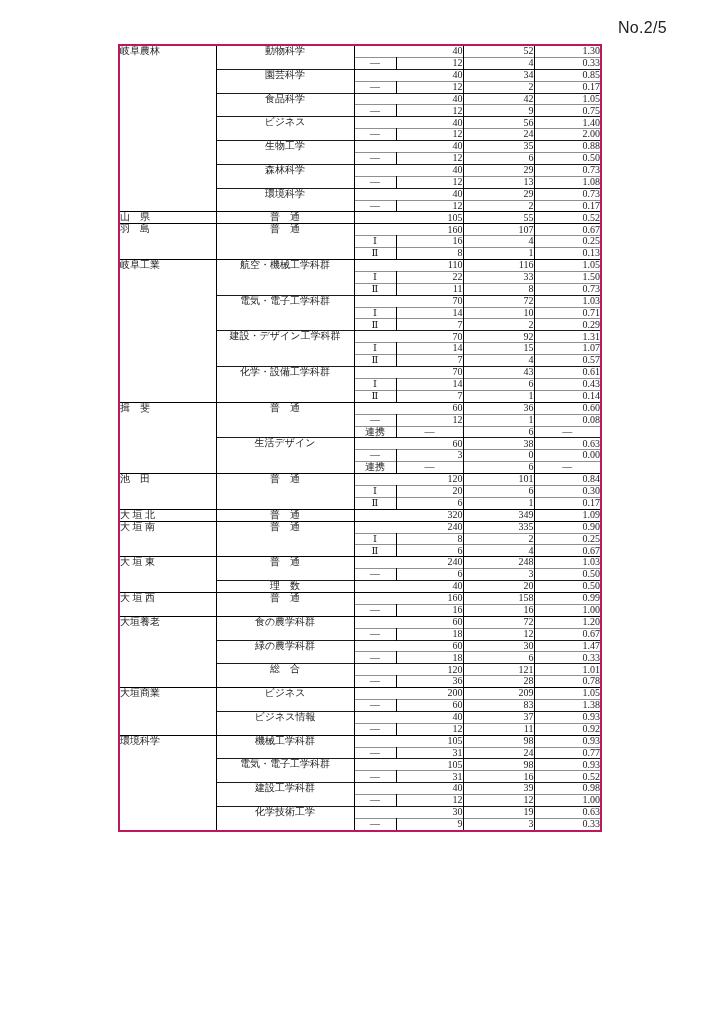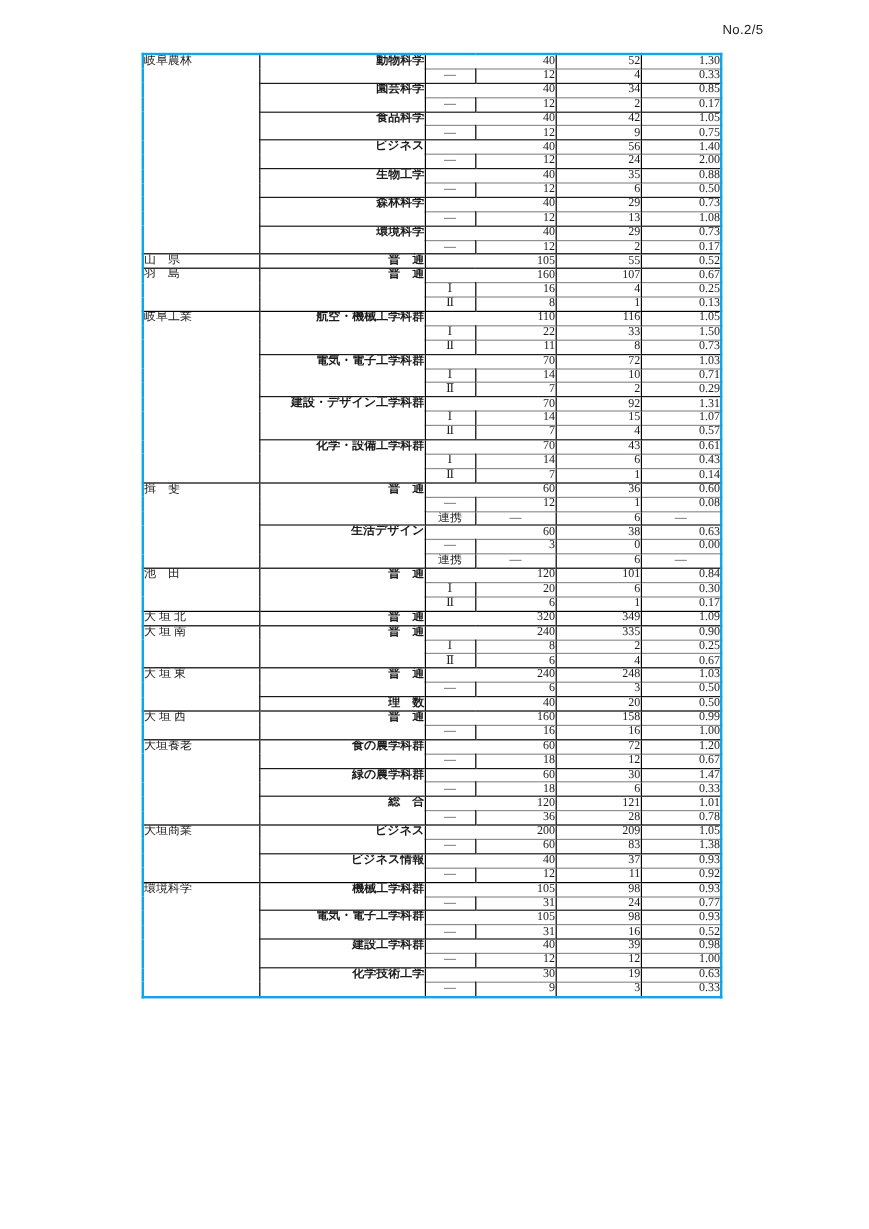--- a/index.html
+++ b/index.html
@@ -2,42 +2,41 @@
 <html><head>
 <meta charset="utf-8">
 <style>
   html,body{margin:0;padding:0;}
   body{
     width:724px;height:1024px;position:relative;background:#ffffff;
     font-family:"Liberation Serif","DejaVu Serif",serif;
     color:#1c1c1c;overflow:hidden;
   }
   .page-number{
-    position:absolute;top:19px;left:602px;
-    font-size:11px;letter-spacing:0.3px;color:#222;
+    position:absolute;top:19px;left:618px;
+    font-size:16px;letter-spacing:0.3px;color:#222;
     font-family:"Liberation Sans","DejaVu Sans",sans-serif;
   }
   .table-wrap{position:absolute;top:44px;left:118px;}
   table.adm{
     border-collapse:collapse;table-layout:fixed;width:482px;
-    border:2px solid #0ea5e9;
+    border:2px solid #be185d;
   }
   table.adm td{
     font-size:10px;line-height:1.05;height:10.9px;
     padding:0;margin:0;overflow:hidden;white-space:nowrap;
     border-right:1px solid #000;
   }
   td.school{
     vertical-align:top;text-align:left;padding:1px 2px 0 3px;
     font-size:10.5px;
   }
   td.dept{
-    vertical-align:top;text-align:right;padding:1px 2px 0 3px;
+    vertical-align:top;text-align:center;padding:1px 2px 0 3px;
     font-size:10.5px;
-    font-weight:bold;
   }
   td.sub{
     text-align:center;
     border-right:1px dotted #8a8a8a;
   }
   td.num{text-align:right;padding-right:5px;}
   td.dash{text-align:center;padding-right:0;}
   tr.school-start > td{border-top:1.5px solid #000;}
   tr.dept-start   > td{border-top:1px solid #1a1a1a;}
   tr.sub-row      > td{border-top:1px solid #8f8f8f;}

